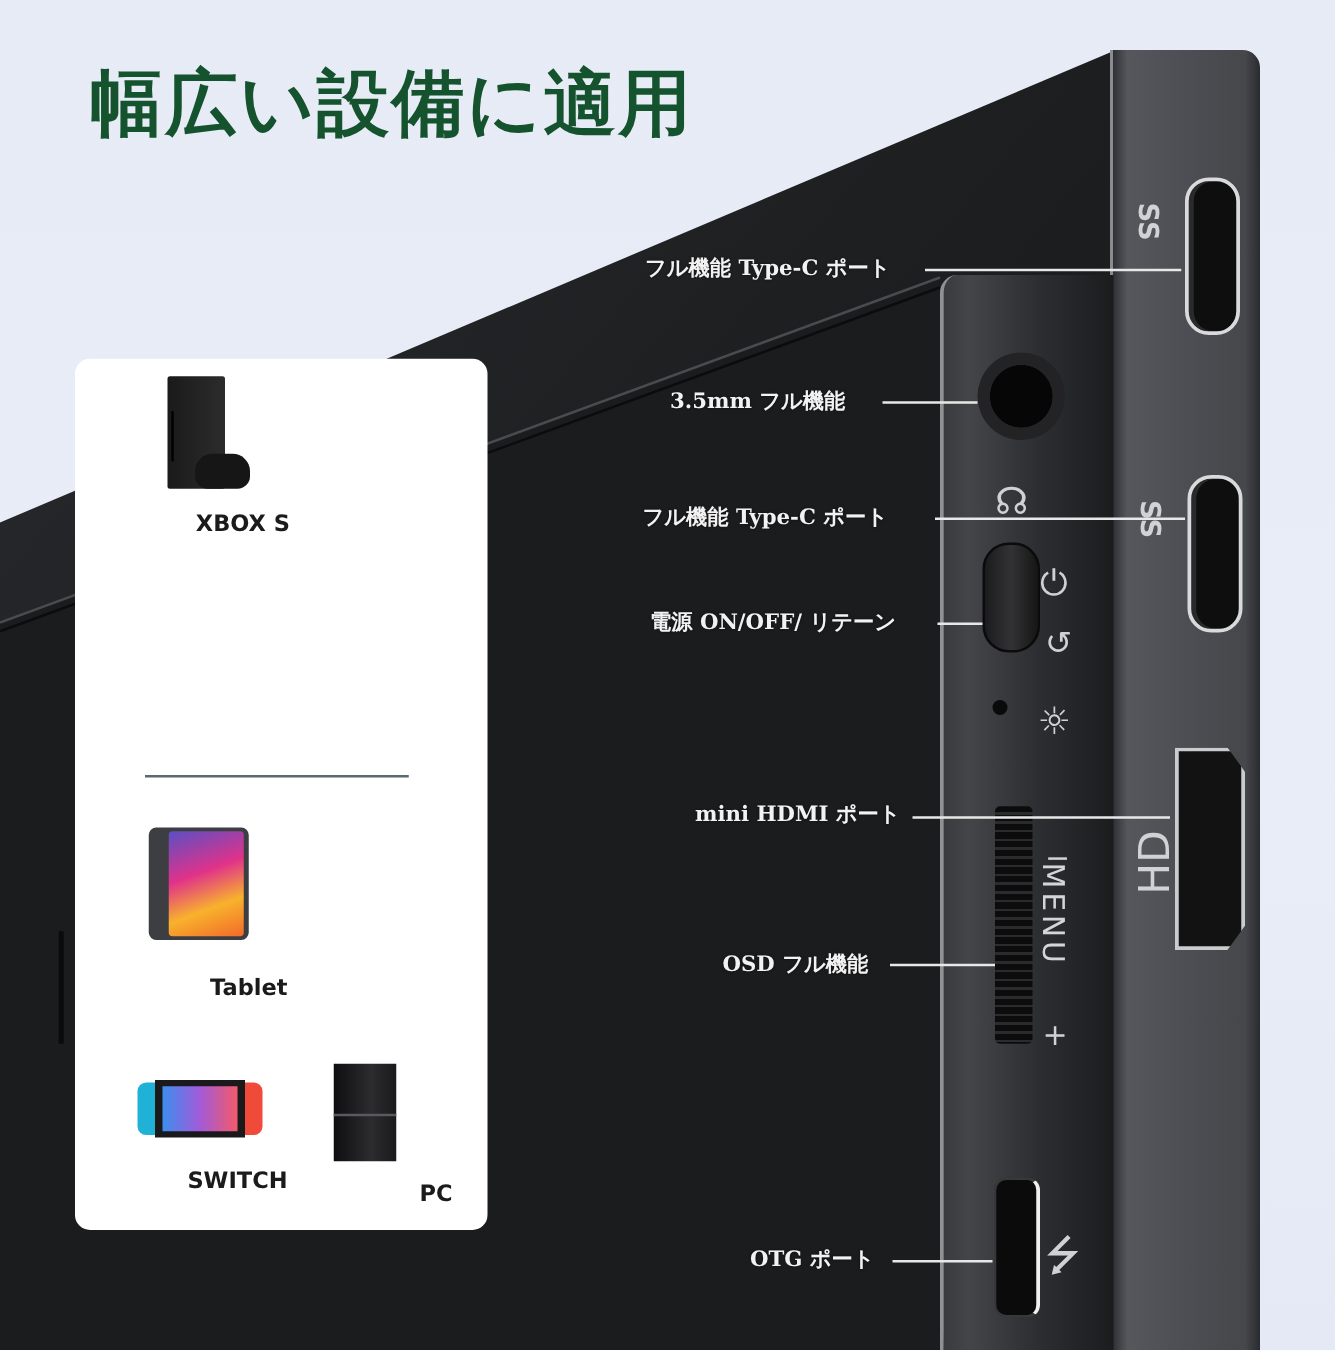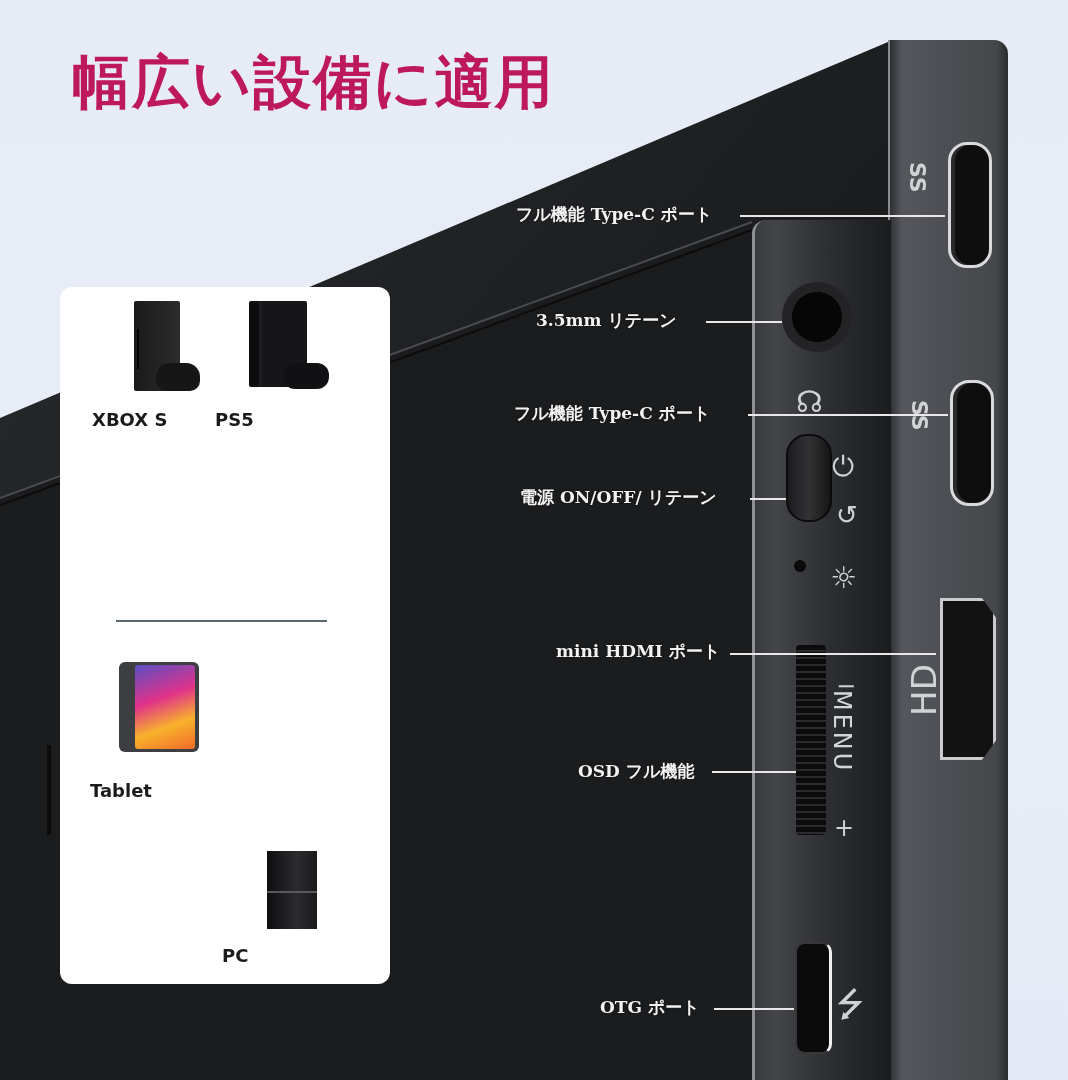--- a/index.html
+++ b/index.html
@@ -4,21 +4,21 @@
 <style>
   html, body { margin: 0; padding: 0; }
   body {
     width: 1068px; height: 1080px; overflow: hidden; position: relative;
     background: linear-gradient(180deg, #e6ebf6 0%, #e9edf7 60%, #e4e9f5 100%);
     font-family: "DejaVu Sans", sans-serif;
   }
   .title {
     position: absolute; left: 72px; top: 44px;
     font-family: "DejaVu Sans", sans-serif; font-weight: bold;
-    font-size: 58px; letter-spacing: 2px; color: #be185d;
+    font-size: 58px; letter-spacing: 2px; color: #14532d;
   }
   
   .monitor-back {
     position: absolute; left: 0; top: 0; width: 1068px; height: 1080px;
   }
   .edge {
     position: absolute; left: 888px; top: 40px; width: 118px; height: 1040px;
     background: linear-gradient(90deg, #2e2f33 0%, #55575c 10%, #4c4e53 50%, #45474b 90%, #2a2b2e 100%);
     border-top-right-radius: 14px;
     border-left: 2px solid #8a8c90;
@@ -75,21 +75,21 @@
   }
   .micro-usb {
     position: absolute; left: 795px; top: 942px; width: 32px; height: 108px; border-radius: 10px;
     background: #0b0b0c; border: 2px solid #38383a; border-right: 3px solid #f0f0f0;
   }
   
   .card {
     position: absolute; left: 60px; top: 287px; width: 330px; height: 697px;
     background: #ffffff; border-radius: 12px;
   }
-  .dev { position: absolute; width: 140px; text-align: left; }
+  .dev { position: absolute; width: 140px; text-align: right; }
   .dev-label {
     display: block; font-family: "DejaVu Sans", sans-serif; font-weight: bold;
     font-size: 18px; color: #1b1b1b;
   }
   .art { margin: 0 auto; position: relative; }
   .divider { position: absolute; left: 56px; top: 333px; width: 211px; height: 1.5px; background: #5a6870; }
 </style>
 </head>
 <body>
 
@@ -133,21 +133,21 @@
 <div class="scroll-wheel"></div>
 <div class="icon-glyph" style="left:836px; top:672px; font-size:24px;">−</div>
 <div class="menu-text">MENU</div>
 <div class="icon-glyph" style="left:834px; top:814px; font-size:24px;">+</div>
 <div class="micro-usb"></div>
 <div class="icon-glyph" style="left:836px; top:980px; font-size:34px;">⭍</div>
 
 <div class="label" style="left:516px; top:203px;">フル機能 Type-C ポート</div>
 <div class="leader" style="left:740px; top:215px; width:205px;"></div>
 
-<div class="label" style="left:536px; top:309px;">3.5mm リテーン</div>
+<div class="label" style="left:536px; top:309px;">3.5mm フル機能</div>
 <div class="leader" style="left:706px; top:321px; width:76px;"></div>
 
 <div class="label" style="left:514px; top:402px;">フル機能 Type-C ポート</div>
 <div class="leader" style="left:748px; top:414px; width:200px;"></div>
 
 <div class="label" style="left:520px; top:486px;">電源 ON/OFF/ リテーン</div>
 <div class="leader" style="left:750px; top:498px; width:36px;"></div>
 
 <div class="label" style="left:556px; top:640px;">mini HDMI ポート</div>
 <div class="leader" style="left:730px; top:653px; width:206px;"></div>
@@ -162,41 +162,43 @@
 
   <div class="dev" style="left:32px; top:14px;">
     <div class="art" style="width:84px; height:92px;">
       <div style="position:absolute; left:14px; top:0; width:46px; height:90px; background:linear-gradient(90deg,#1a1a1a,#2c2c2c); border-radius:2px;"></div>
       <div style="position:absolute; left:17px; top:28px; width:2px; height:40px; background:#000;"></div>
       <div style="position:absolute; left:36px; top:62px; width:44px; height:28px; background:#161616; border-radius:14px 14px 10px 10px;"></div>
     </div>
     <span class="dev-label" style="margin-top:16px;">XBOX S</span>
   </div>
 
-  <div class="dev" style="left:155px; top:14px;">
-    <div class="art" style="width:96px; height:92px;">
-      <div style="position:absolute; left:12px; top:0; width:58px; height:86px; background:linear-gradient(90deg,#0d0d10 0 18%,#1c1c22 18% 22%,#15151a 22%); border-radius:2px;"></div>
-      <div style="position:absolute; left:46px; top:62px; width:46px; height:26px; background:#111114; border-radius:12px;"></div>
-    </div>
-    <span class="dev-label" style="margin-top:16px;">PS5</span>
-  </div>
 
 
 
   <div class="divider"></div>
 
   <div class="dev" style="left:30px; top:375px;">
     <div class="art" style="width:82px; height:92px;">
       <div style="position:absolute; left:0; top:0; width:80px; height:90px; background:#3d3e42; border-radius:6px;"></div>
       <div style="position:absolute; left:16px; top:3px; width:60px; height:84px; background:linear-gradient(160deg,#5a4fc4,#e0328a 40%,#f8b22c 70%,#f26a2a); border-radius:3px;"></div>
     </div>
     <span class="dev-label" style="margin-top:26px;">Tablet</span>
   </div>
 
 
+  <div class="dev" style="left:30px; top:575px;">
+    <div class="art" style="width:100px; height:50px;">
+      <div style="position:absolute; left:0; top:4px; width:14px; height:42px; background:#1fb2d6; border-radius:7px 0 0 7px;"></div>
+      <div style="position:absolute; left:14px; top:2px; width:72px; height:46px; background:#1a1a1c;"></div>
+      <div style="position:absolute; left:20px; top:7px; width:60px; height:36px; background:linear-gradient(90deg,#3d8ef0,#a25ad8 50%,#f35a6a);"></div>
+      <div style="position:absolute; left:86px; top:4px; width:14px; height:42px; background:#f04a3a; border-radius:0 7px 7px 0;"></div>
+    </div>
+    <span class="dev-label" style="margin-top:22px;">SWITCH</span>
+  </div>
 
   <div class="dev" style="left:162px; top:564px;">
     <div class="art" style="width:54px; height:78px;">
       <div style="position:absolute; left:2px; top:0; width:50px; height:78px; background:linear-gradient(90deg,#0e0e10,#2c2c2f 60%,#1a1a1c);"></div>
       <div style="position:absolute; left:2px; top:40px; width:50px; height:2px; background:#5a5a5e;"></div>
     </div>
     <span class="dev-label" style="margin-top:16px;">PC</span>
   </div>
 </div>
 

